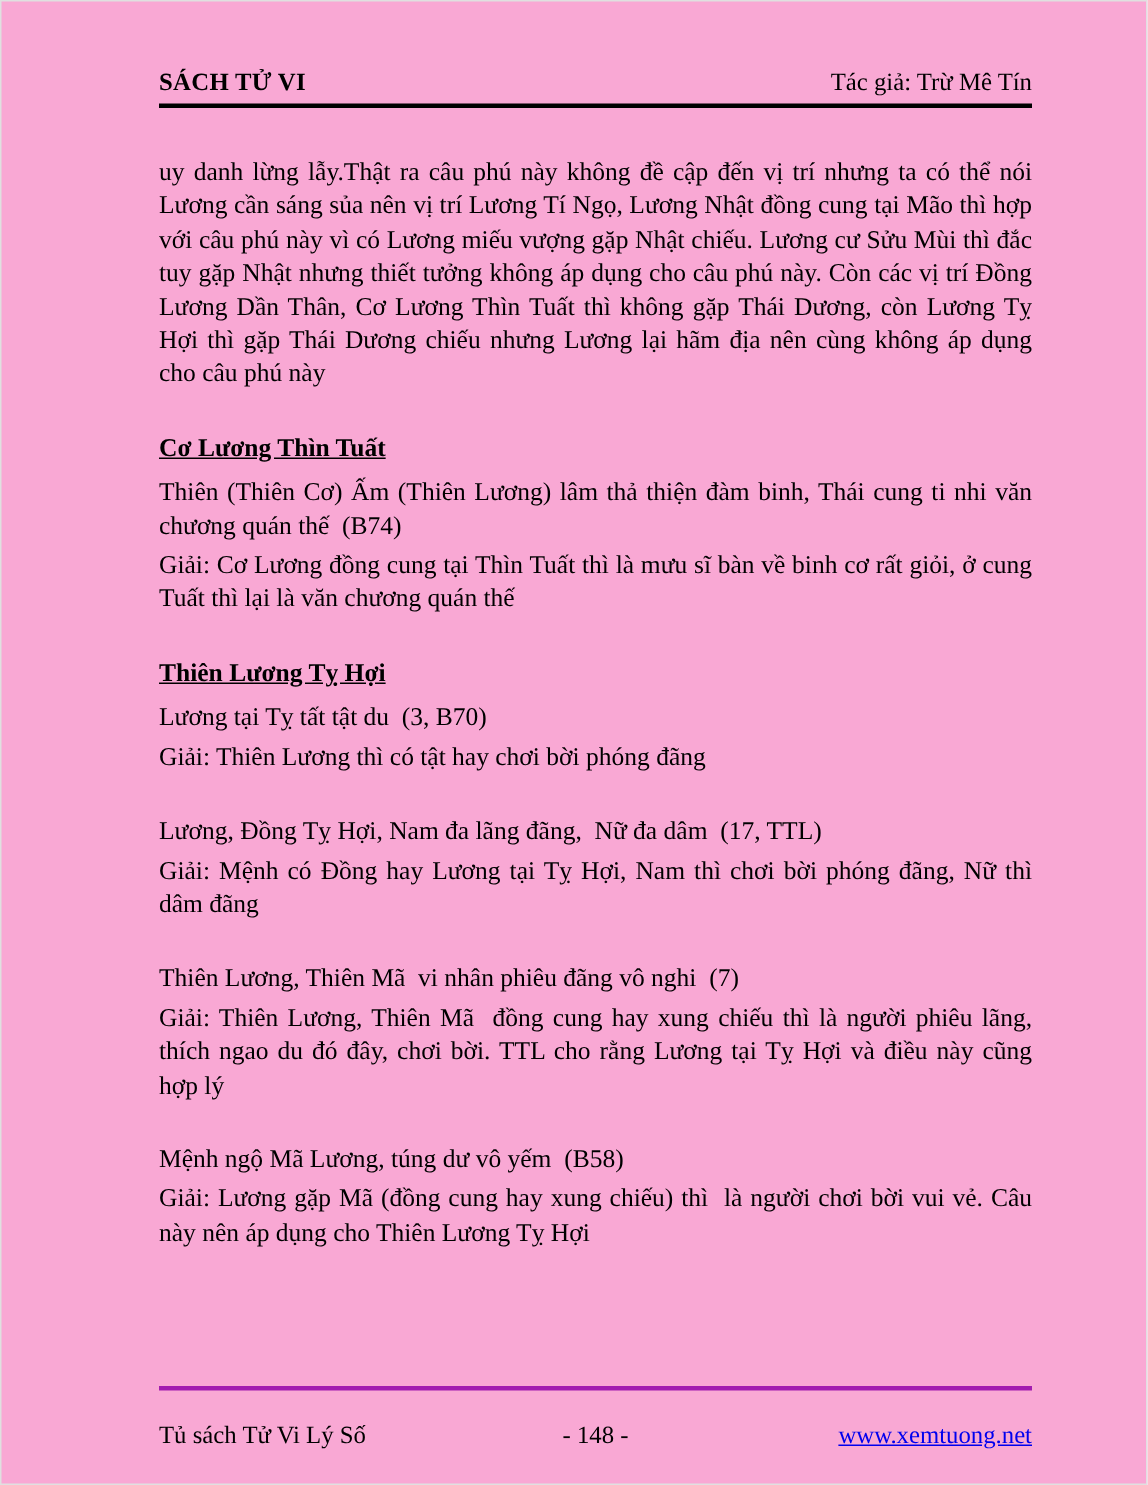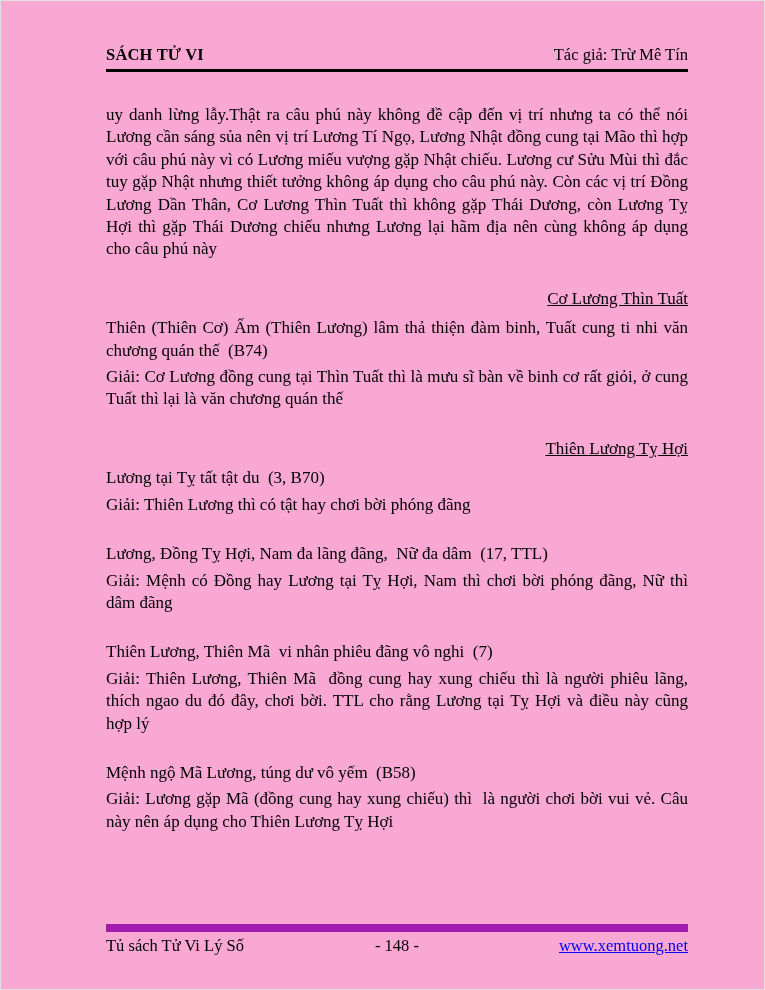--- a/index.html
+++ b/index.html
@@ -36,32 +36,31 @@
     line-height: 22.4px;
   }
   .body-text p {
     margin: 4px 0;
     text-align: justify;
     white-space: pre-wrap;
   }
   .group { margin-top: 27px; }
   .section-heading {
     font-size: 17px;
-    font-weight: normal;
+    font-weight: bold;
     text-decoration: underline;
     margin: 0 0 7px 0;
-    text-align: right;
   }
   .page-footer {
     position: absolute;
     left: 105px;
     width: 582px;
     top: 923px;
-    border-top: 8px solid #a21caf;
-    padding-top: 4px;
+    border-top: 3px solid #a21caf;
+    padding-top: 20px;
     font-size: 16.5px;
     display: grid;
     grid-template-columns: 1fr auto 1fr;
     align-items: baseline;
   }
   .footer-center { text-align: center; }
   .footer-right { text-align: right; }
   .site-link { color: #0000ee; text-decoration: underline; cursor: pointer; }
 </style>
 </head>
@@ -74,21 +73,21 @@
       <span class="book-title">SÁCH TỬ VI</span>
       <span class="author">Tác giả: Trừ Mê Tín</span>
     </div>
 
     <div class="body-text">
 
       <p>uy danh lừng lẫy.Thật ra câu phú này không đề cập đến vị trí nhưng ta có thể nói Lương cần sáng sủa nên vị trí Lương Tí Ngọ, Lương Nhật đồng cung tại Mão thì hợp với câu phú này vì có Lương miếu vượng gặp Nhật chiếu. Lương cư Sửu Mùi thì đắc tuy gặp Nhật nhưng thiết tưởng không áp dụng cho câu phú này. Còn các vị trí Đồng Lương Dần Thân, Cơ Lương Thìn Tuất thì không gặp Thái Dương, còn Lương Tỵ Hợi thì gặp Thái Dương chiếu nhưng Lương lại hãm địa nên cùng không áp dụng cho câu phú này</p>
 
       <div class="group">
         <div class="section-heading">Cơ Lương Thìn Tuất</div>
-        <p>Thiên (Thiên Cơ) Ấm (Thiên Lương) lâm thả thiện đàm binh, Tuất cung ti nhi văn chương quán thế  (B74)</p>
+        <p>Thiên (Thiên Cơ) Ấm (Thiên Lương) lâm thả thiện đàm binh, Thái cung ti nhi văn chương quán thế  (B74)</p>
         <p>Giải: Cơ Lương đồng cung tại Thìn Tuất thì là mưu sĩ bàn về binh cơ rất giỏi, ở cung Tuất thì lại là văn chương quán thế</p>
       </div>
 
       <div class="group">
         <div class="section-heading">Thiên Lương Tỵ Hợi</div>
         <p>Lương tại Tỵ tất tật du  (3, B70)</p>
         <p>Giải: Thiên Lương thì có tật hay chơi bời phóng đãng</p>
       </div>
 
       <div class="group">

